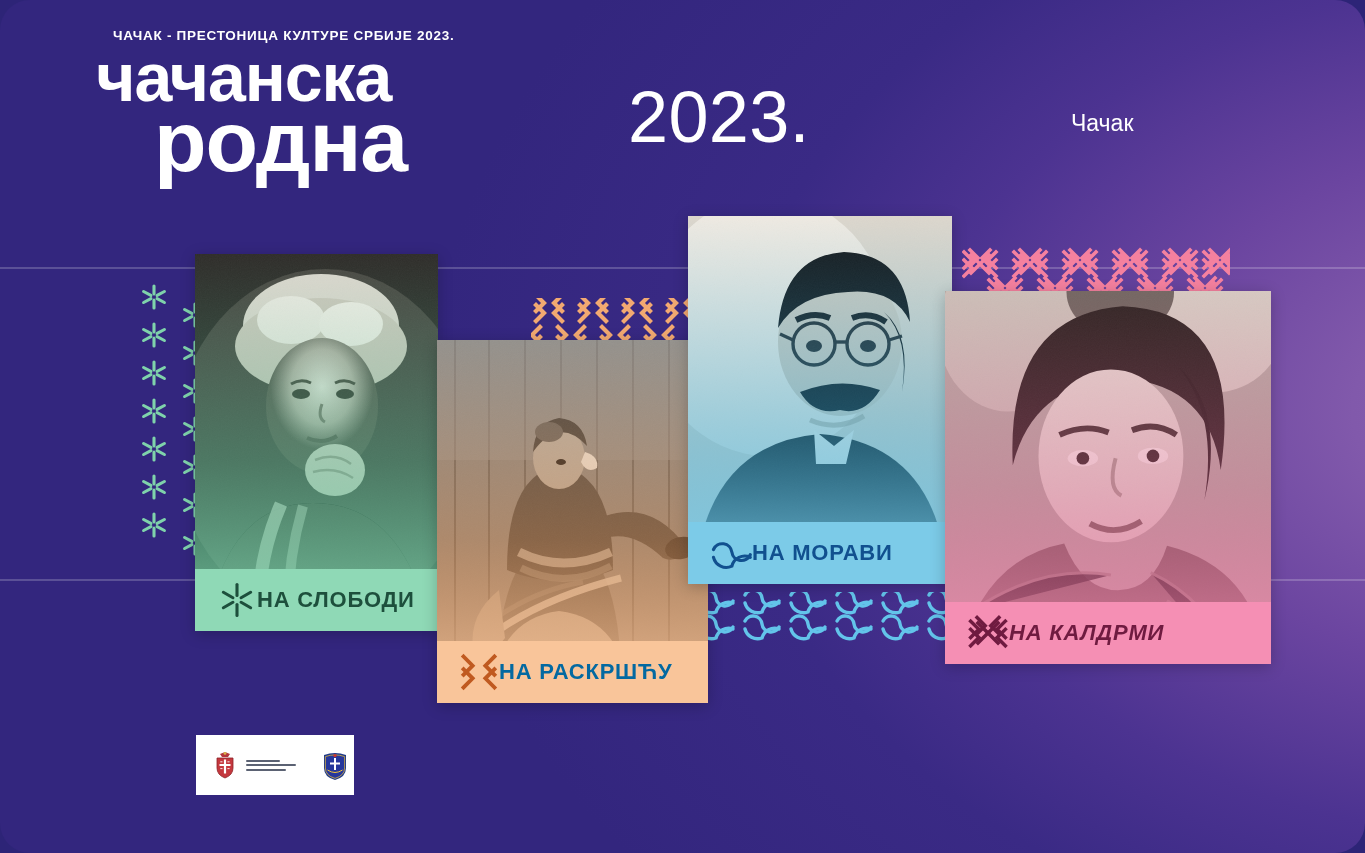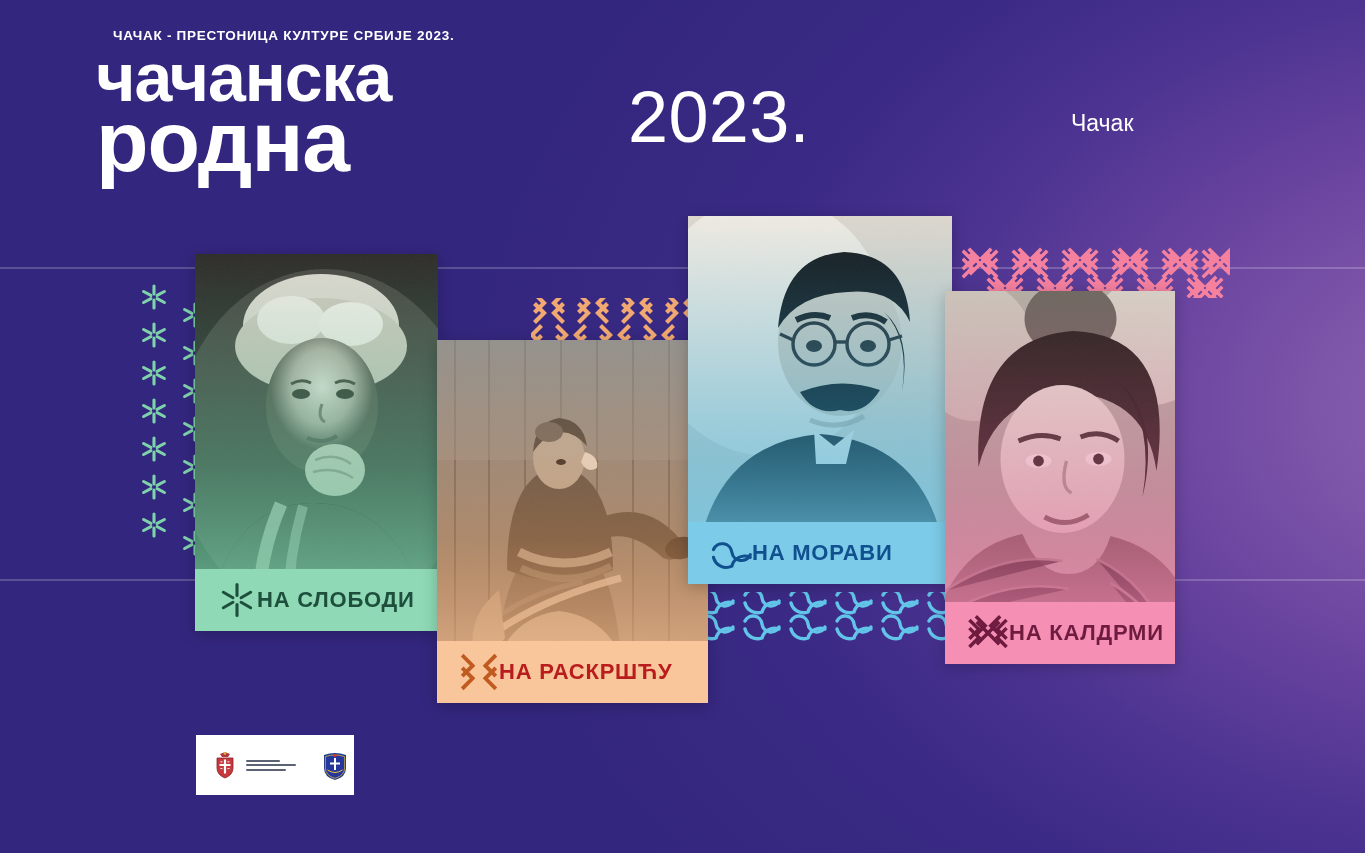--- a/index.html
+++ b/index.html
@@ -15,20 +15,21 @@
   }
 
   #poster {
     position: relative;
     width: 1365px;
     height: 853px;
     overflow: hidden;
     background:
       radial-gradient(ellipse 1100px 780px at 112% 48%, #8e64b2 0%, #8159ab 16%, #6b45a0 34%, #4c3391 55%, #3a2a85 72%, #33267e 100%),
       linear-gradient(100deg, #342a83 0%, #3b2b87 40%, #6a47a2 78%, #8463b0 100%);
+    border-radius: 30px;
   }
 
   
   .hline {
     position: absolute;
     left: 0;
     width: 100%;
     height: 2px;
     background: rgba(255,255,255,0.20);
   }
@@ -50,21 +51,21 @@
     position: absolute;
     left: 96px;
     top: 50px;
     color: #fff;
     line-height: 0.82;
     font-weight: 700;
     font-size: 86px;
     letter-spacing: -0.012em;
   }
   .wordmark .l1 { display: block; font-size: 68px; }
-  .wordmark .l2 { display: block; font-size: 86px; }
+  .wordmark .l2 { display: block; font-size: 86px; margin-left: 58px; }
 
   .year {
     position: absolute;
     left: 628px;
     top: 76px;
     color: #fff;
     font-size: 72px;
     font-weight: 500;
     letter-spacing: 0.005em;
   }
@@ -109,27 +110,27 @@
   }
   .card .label .ico { flex: 0 0 auto; display: block; }
 
   
   #card-sloboda { left: 195px; top: 254px; width: 243px; height: 377px; }
   #card-sloboda .label { height: 62px; background: #8fd9b6; }
   #card-sloboda .label .txt { color: #1d4f3c; }
 
   #card-raskrsce { left: 437px; top: 340px; width: 271px; height: 363px; }
   #card-raskrsce .label { height: 62px; background: #f9c59a; }
-  #card-raskrsce .label .txt { color: #b91c1c; }
+  #card-raskrsce .label .txt { color: #0369a1; }
 
   #card-moravi { left: 688px; top: 216px; width: 264px; height: 368px; }
   #card-moravi .label { height: 62px; background: #7ccbe8; }
   #card-moravi .label .txt { color: #11508f; }
 
-  #card-kaldrmi { left: 945px; top: 291px; width: 230px; height: 373px; }
+  #card-kaldrmi { left: 945px; top: 291px; width: 326px; height: 373px; font-style: italic; }
   #card-kaldrmi .label { height: 62px; background: #f58fb4; }
   #card-kaldrmi .label .txt { color: #6f1b40; }
 
   
   #sponsor {
     position: absolute;
     left: 196px;
     top: 735px;
     width: 158px;
     height: 60px;

